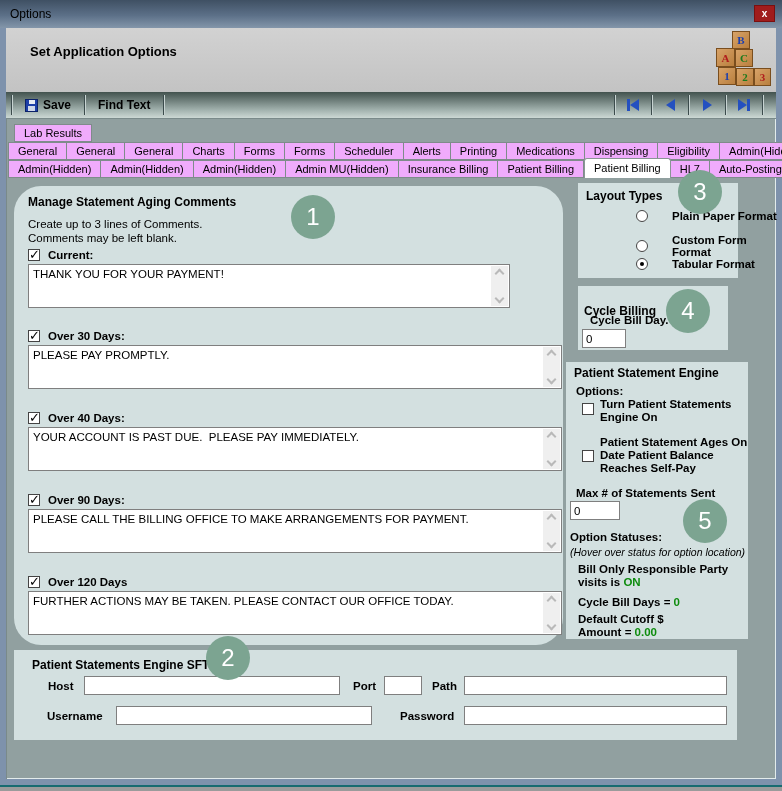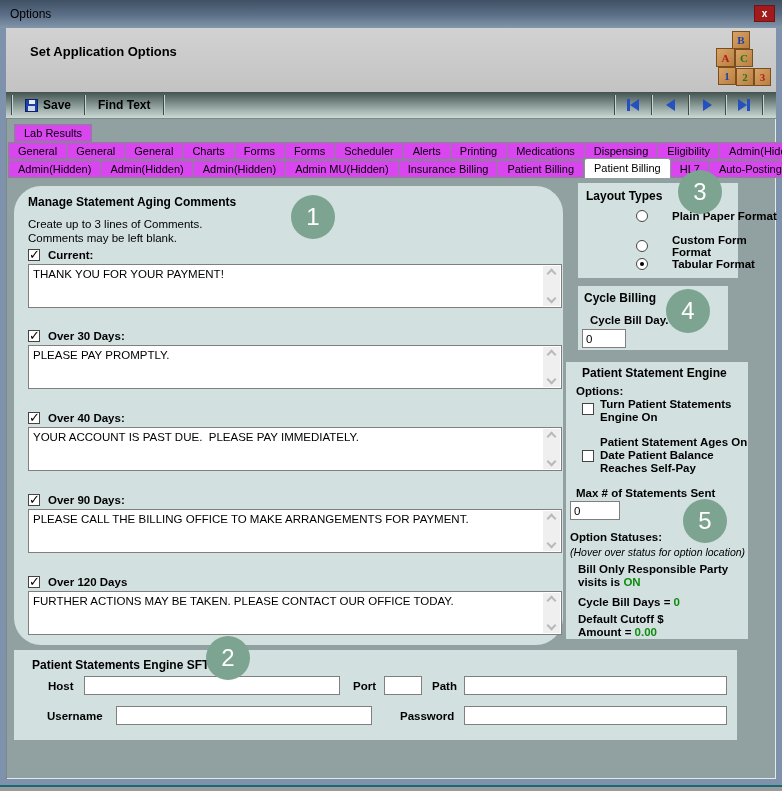--- a/index.html
+++ b/index.html
@@ -47,21 +47,21 @@
   .nav .cell { display:flex; align-items:center; justify-content:center; width:26px; }
   .tri-l { width:0; height:0; border-top:6px solid transparent; border-bottom:6px solid transparent; border-right:9px solid #2450c0; }
   .tri-r { width:0; height:0; border-top:6px solid transparent; border-bottom:6px solid transparent; border-left:9px solid #2450c0; }
   .bar { width:3px; height:12px; background:#2450c0; }
 
   
   .bodyarea { position:absolute; left:6px; top:118px; width:770px; height:661px; background:#91a0a0;
     box-shadow: inset 1px 1px 0 #7a8a8a, inset -1px -1px 0 #e2ebeb; }
 
   .tabrow { position:absolute; display:flex; }
-  .tab { height:18px; line-height:16px; padding:0 9px; background:#d946ef;
+  .tab { height:18px; line-height:16px; padding:0 9px; background:#f0abfc;
     border:1px solid #7f8b8b; font-size:11px; white-space:nowrap; cursor:default; }
   .tab + .tab { border-left:none; }
   .tab.selected { background:#fff; height:20px; margin-top:-2px; line-height:19px;
     border-radius:3px 3px 0 0; border:1px solid #8a9595; border-bottom:none; position:relative; z-index:3; }
 
   .panel { position:absolute; background:#d3e0e0; }
 
   
   .p-title { font-size:12px; font-weight:bold; }
   .desc { font-size:11.5px; line-height:14px; }
@@ -192,21 +192,21 @@
   <div class="panel" style="left:14px; top:186px; width:549px; height:459px;border-radius:27px;">
     <div class="p-title" style="position:absolute; left:14px; top:9px;">Manage Statement Aging Comments</div>
     <div class="desc" style="position:absolute; left:14px; top:31px;">Create up to 3 lines of Comments.</div>
     <div class="desc" style="position:absolute; left:14px; top:45px;">Comments may be left blank.</div>
   </div>
 
   <div class="cbrow" style="left:28px; top:249px;">
     <span class="cbox checked"></span>
     <span class="cblabel">Current:</span>
   </div>
-  <div class="tawrap" style="left:28px; top:264px; width:534px; height:44px;">
+  <div class="tawrap" style="left:28px; top:264px; width:482px; height:44px;">
     <div class="tatext">THANK YOU FOR YOUR PAYMENT!</div>
     <div class="scrollcol">
       <span class="chev up"></span>
       <span class="chev down"></span>
     </div>
   </div>
 
   <div class="cbrow" style="left:28px; top:330px;text-align:center;">
     <span class="cbox checked"></span>
     <span class="cblabel">Over 30 Days:</span>
@@ -279,27 +279,27 @@
   <div class="radiorow" style="left:592px; top:234px;">
     <span class="radio"></span>
     <span class="radiolabel">Custom Form Format</span>
   </div>
   <div class="radiorow" style="left:592px; top:258px;">
     <span class="radio sel"></span>
     <span class="radiolabel">Tabular Format</span>
   </div>
 
   <div class="panel" style="left:578px; top:286px; width:150px; height:64px;">
-    <div class="p-title" style="position:absolute; left:6px; top:5px;">Cycle Billing</div>
+    <div class="p-title" style="position:absolute; left:6px; top:18px;">Cycle Billing</div>
     <div class="ilabel" style="position:absolute; left:12px; top:28px;">Cycle Bill Day.</div>
   </div>
   <input class="tinput" style="position: absolute; left: 582px; top: 329px; width: 44px;" value="0">
 
   <div class="panel" style="left:566px; top:362px; width:182px; height:277px;">
-    <div class="p-title" style="position:absolute; left:16px; top:4px;">Patient Statement Engine</div>
+    <div class="p-title" style="position:absolute; left:8px; top:4px;">Patient Statement Engine</div>
     <div class="ilabel" style="position:absolute; left:10px; top:23px;">Options:</div>
   </div>
   <div style="position:absolute; left:582px; top:403px;" class="cbrow">
     <span class="cbox"></span>
   </div>
   <div class="bold-wrap" style="position:absolute; left:600px; top:398px; width:148px;">Turn Patient Statements Engine On</div>
   <div style="position:absolute; left:582px; top:450px;" class="cbrow">
     <span class="cbox"></span>
   </div>
   <div class="bold-wrap" style="position:absolute; left:600px; top:436px; width:150px;">Patient Statement Ages On Date Patient Balance Reaches Self-Pay</div>

